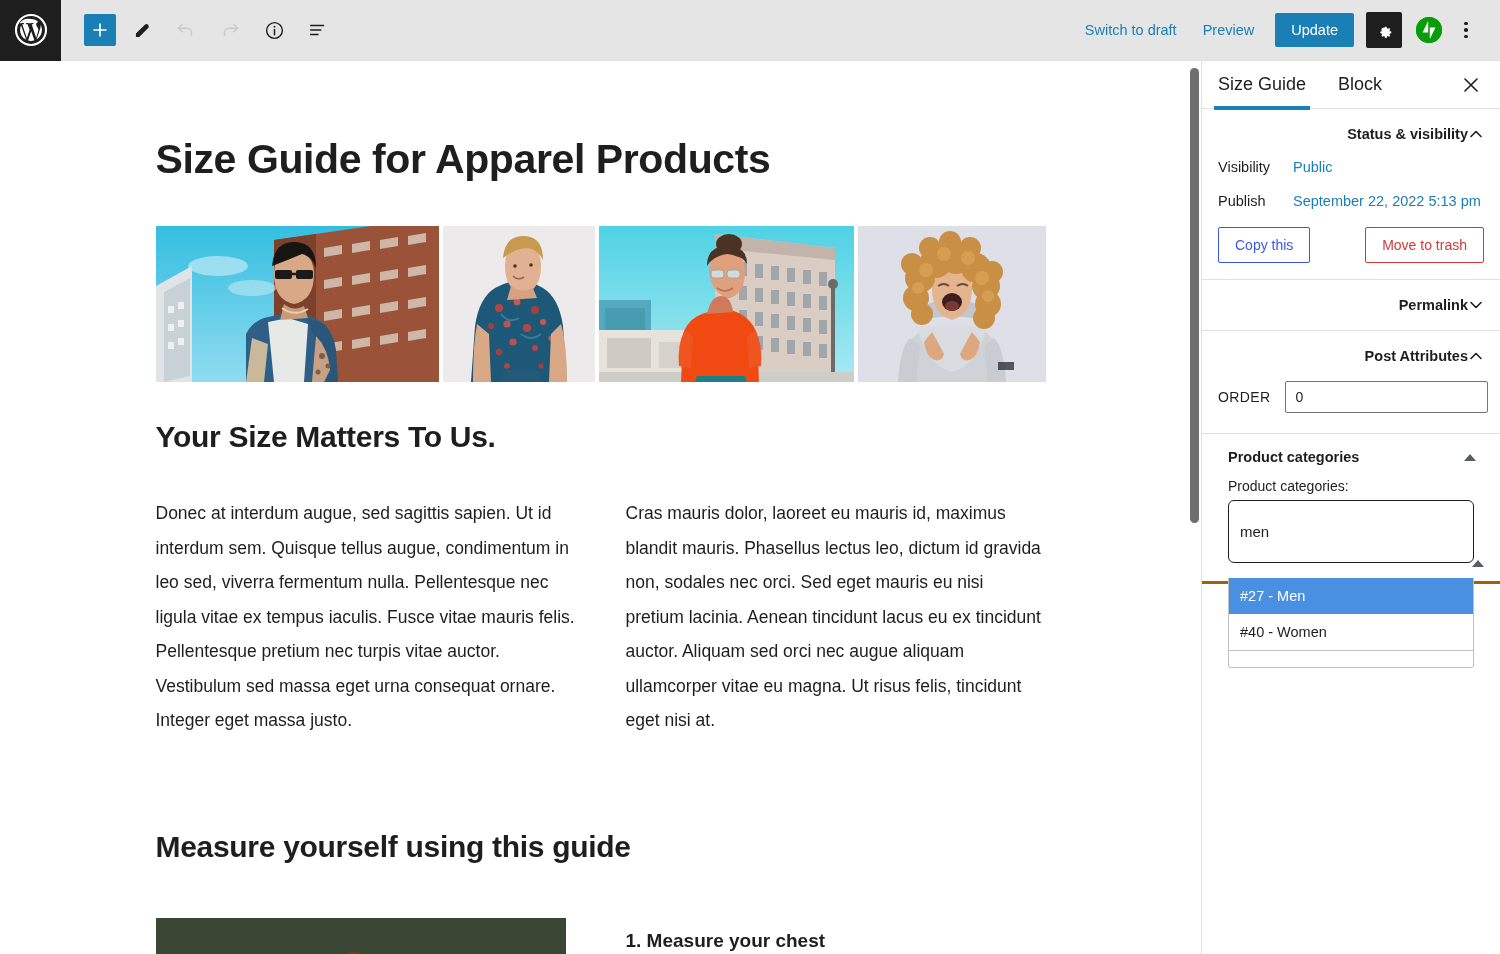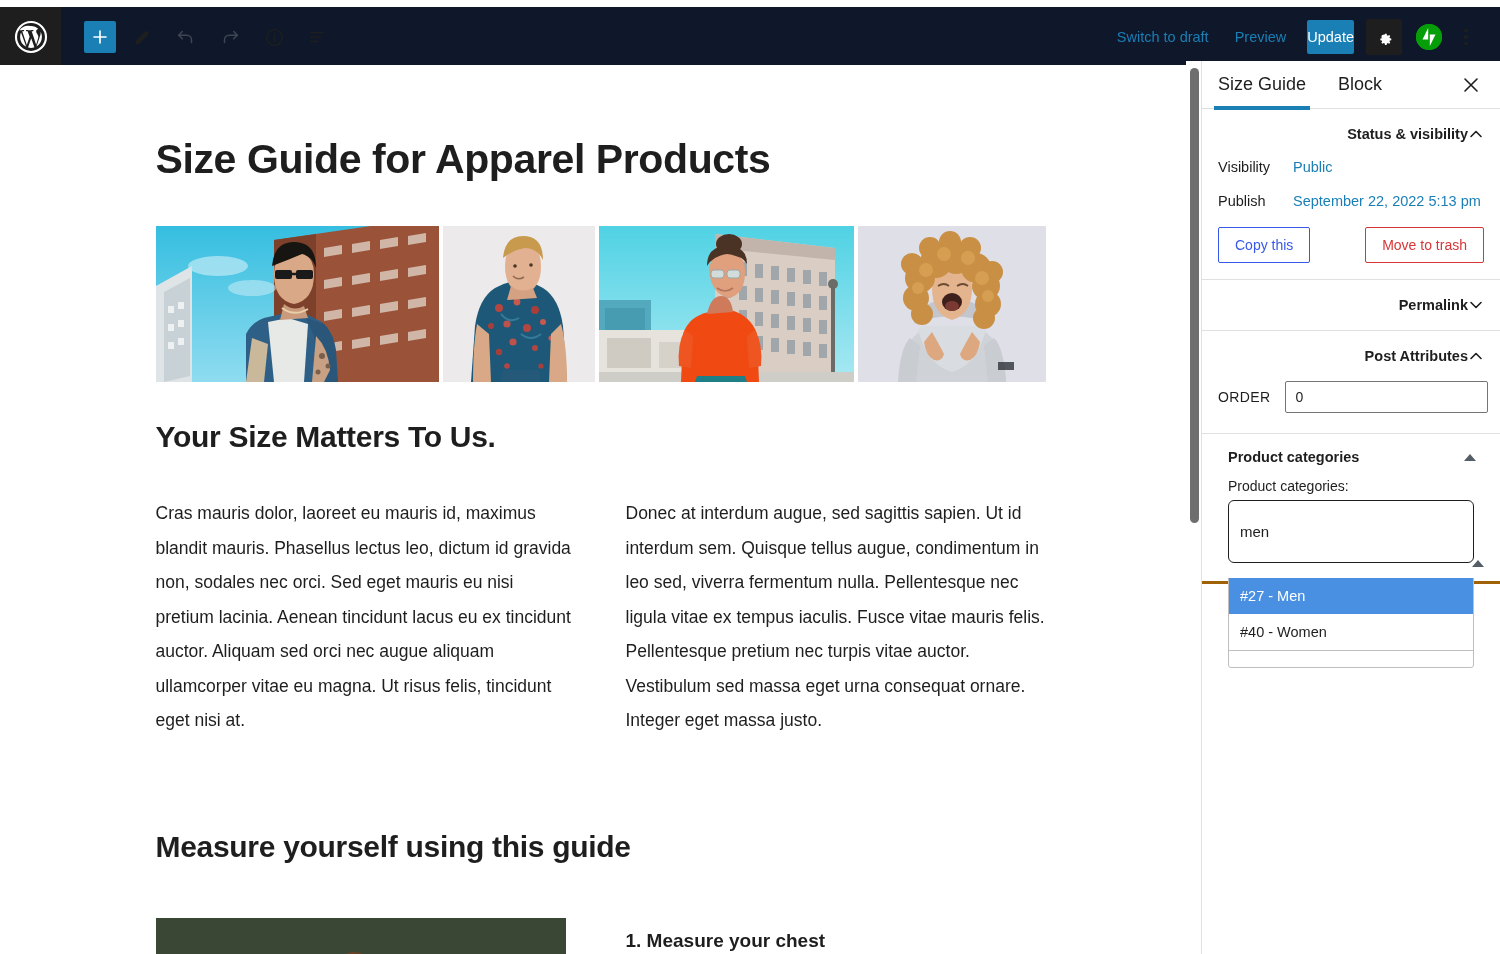--- a/index.html
+++ b/index.html
@@ -5,22 +5,22 @@
   * { box-sizing: border-box; margin: 0; padding: 0; }
   html, body {
     width: 1500px; height: 954px;
     font-family: "Liberation Sans", sans-serif;
     background: #ffffff;
     overflow: hidden;
   }
 
   
   .topbar {
-    position: absolute; top: 7px; left: 0; width: 1500px; height: 61px;
-    background: #0f172a;
+    position: absolute; top: 0; left: 0; width: 1500px; height: 61px;
+    background: #e5e5e5;
     border-bottom: 1px solid #e0e0e0;
     display: flex; align-items: center;
   }
   .wp-logo {
     width: 61px; height: 61px; background: #1e1e1e;
     display: flex; align-items: center; justify-content: center;
     flex: 0 0 61px;
   }
   .wp-logo svg { display: block; }
 
@@ -36,21 +36,21 @@
   .tb-right {
     margin-left: auto; display: flex; align-items: center; gap: 0px;
     padding-right: 16px;
   }
   .tb-link {
     font-size: 14.5px; color: #1a7fb5; background: none; border: none;
     cursor: pointer; padding: 8px 13px; white-space: nowrap;
   }
   .tb-update {
     background: #1a7fb5; color: #fff; border: none; border-radius: 2px;
-    font-size: 14.5px; padding: 9px 0; cursor: pointer; margin-left: 8px;
+    font-size: 14.5px; padding: 9px 16px; cursor: pointer; margin-left: 8px;
     font-family: "Liberation Sans", sans-serif;
   }
   .tb-gear {
     width: 36px; height: 36px; background: #1e1e1e; border-radius: 2px;
     display: flex; align-items: center; justify-content: center;
     margin-left: 12px; cursor: pointer; border: none;
   }
   .tb-jetpack {
     width: 26px; height: 26px; border-radius: 50%; background: #069e08;
     display: flex; align-items: center; justify-content: center;
@@ -489,24 +489,24 @@
           <path d="M114 106 q-8 14-12 22 q2 8 10 6 q8-4 10-18z" fill="#dda77f"></path>
           <rect x="140" y="136" width="16" height="8" fill="#2d3238" opacity=".8"></rect>
         </svg>
       </div>
     </div>
 
     <h2 class="h2">Your Size Matters To Us.</h2>
 
     <div class="cols">
       <div class="col">
+        <p>Donec at interdum augue, sed sagittis sapien. Ut id interdum sem. Quisque tellus augue, condimentum in leo sed, viverra fermentum nulla. Pellentesque nec ligula vitae ex tempus iaculis. Fusce vitae mauris felis. Pellentesque pretium nec turpis vitae auctor. Vestibulum sed massa eget urna consequat ornare. Integer eget massa justo.</p>
+      </div>
+      <div class="col">
         <p>Cras mauris dolor, laoreet eu mauris id, maximus blandit mauris. Phasellus lectus leo, dictum id gravida non, sodales nec orci. Sed eget mauris eu nisi pretium lacinia. Aenean tincidunt lacus eu ex tincidunt auctor. Aliquam sed orci nec augue aliquam ullamcorper vitae eu magna. Ut risus felis, tincidunt eget nisi at.</p>
-      </div>
-      <div class="col">
-        <p>Donec at interdum augue, sed sagittis sapien. Ut id interdum sem. Quisque tellus augue, condimentum in leo sed, viverra fermentum nulla. Pellentesque nec ligula vitae ex tempus iaculis. Fusce vitae mauris felis. Pellentesque pretium nec turpis vitae auctor. Vestibulum sed massa eget urna consequat ornare. Integer eget massa justo.</p>
       </div>
     </div>
 
     <h2 class="h2 wide">Measure yourself using this guide</h2>
 
     <div class="lower">
       <div class="lower-img">
         <svg width="410" height="120" viewBox="0 0 410 120">
           <rect width="410" height="120" fill="#2f3a2c"></rect>
           <path d="M0 0h410v40H0z" fill="#3a4734"></path>

